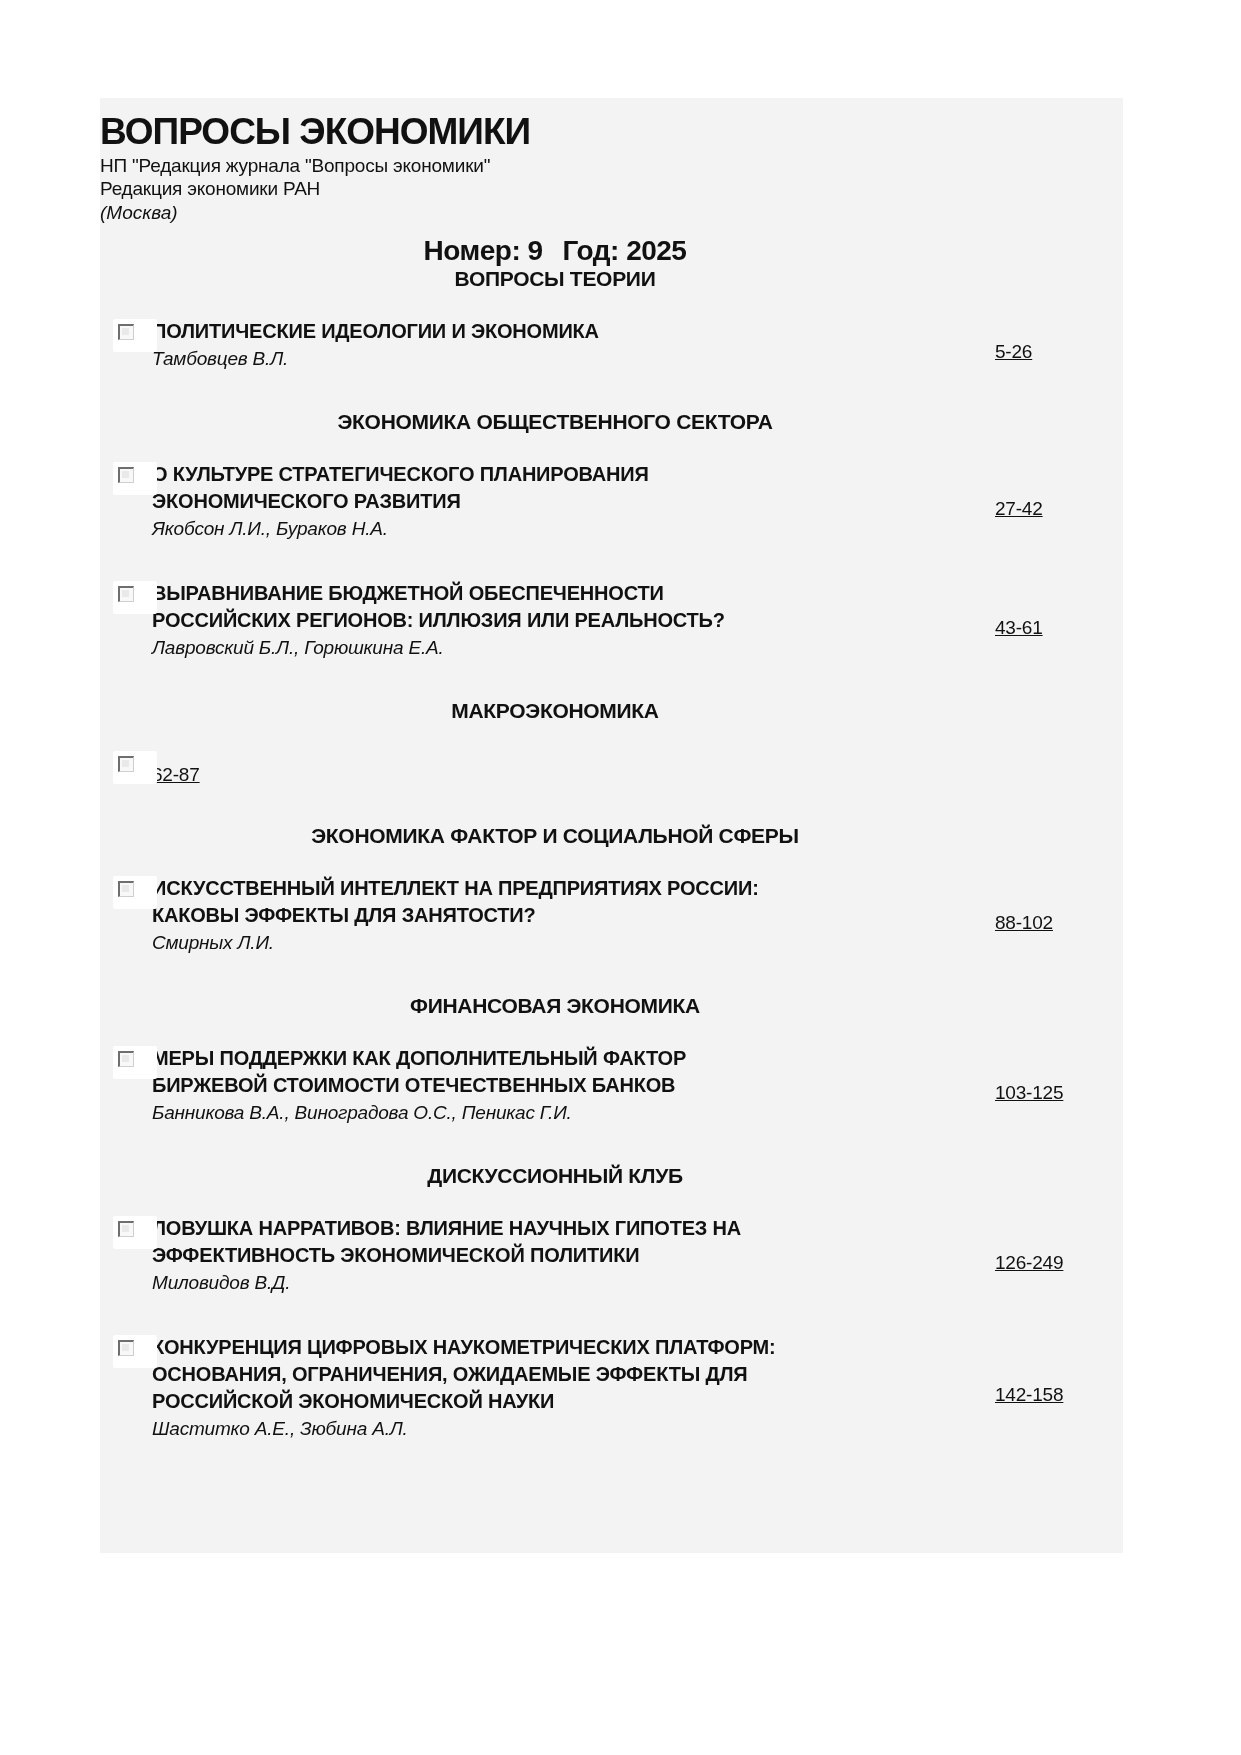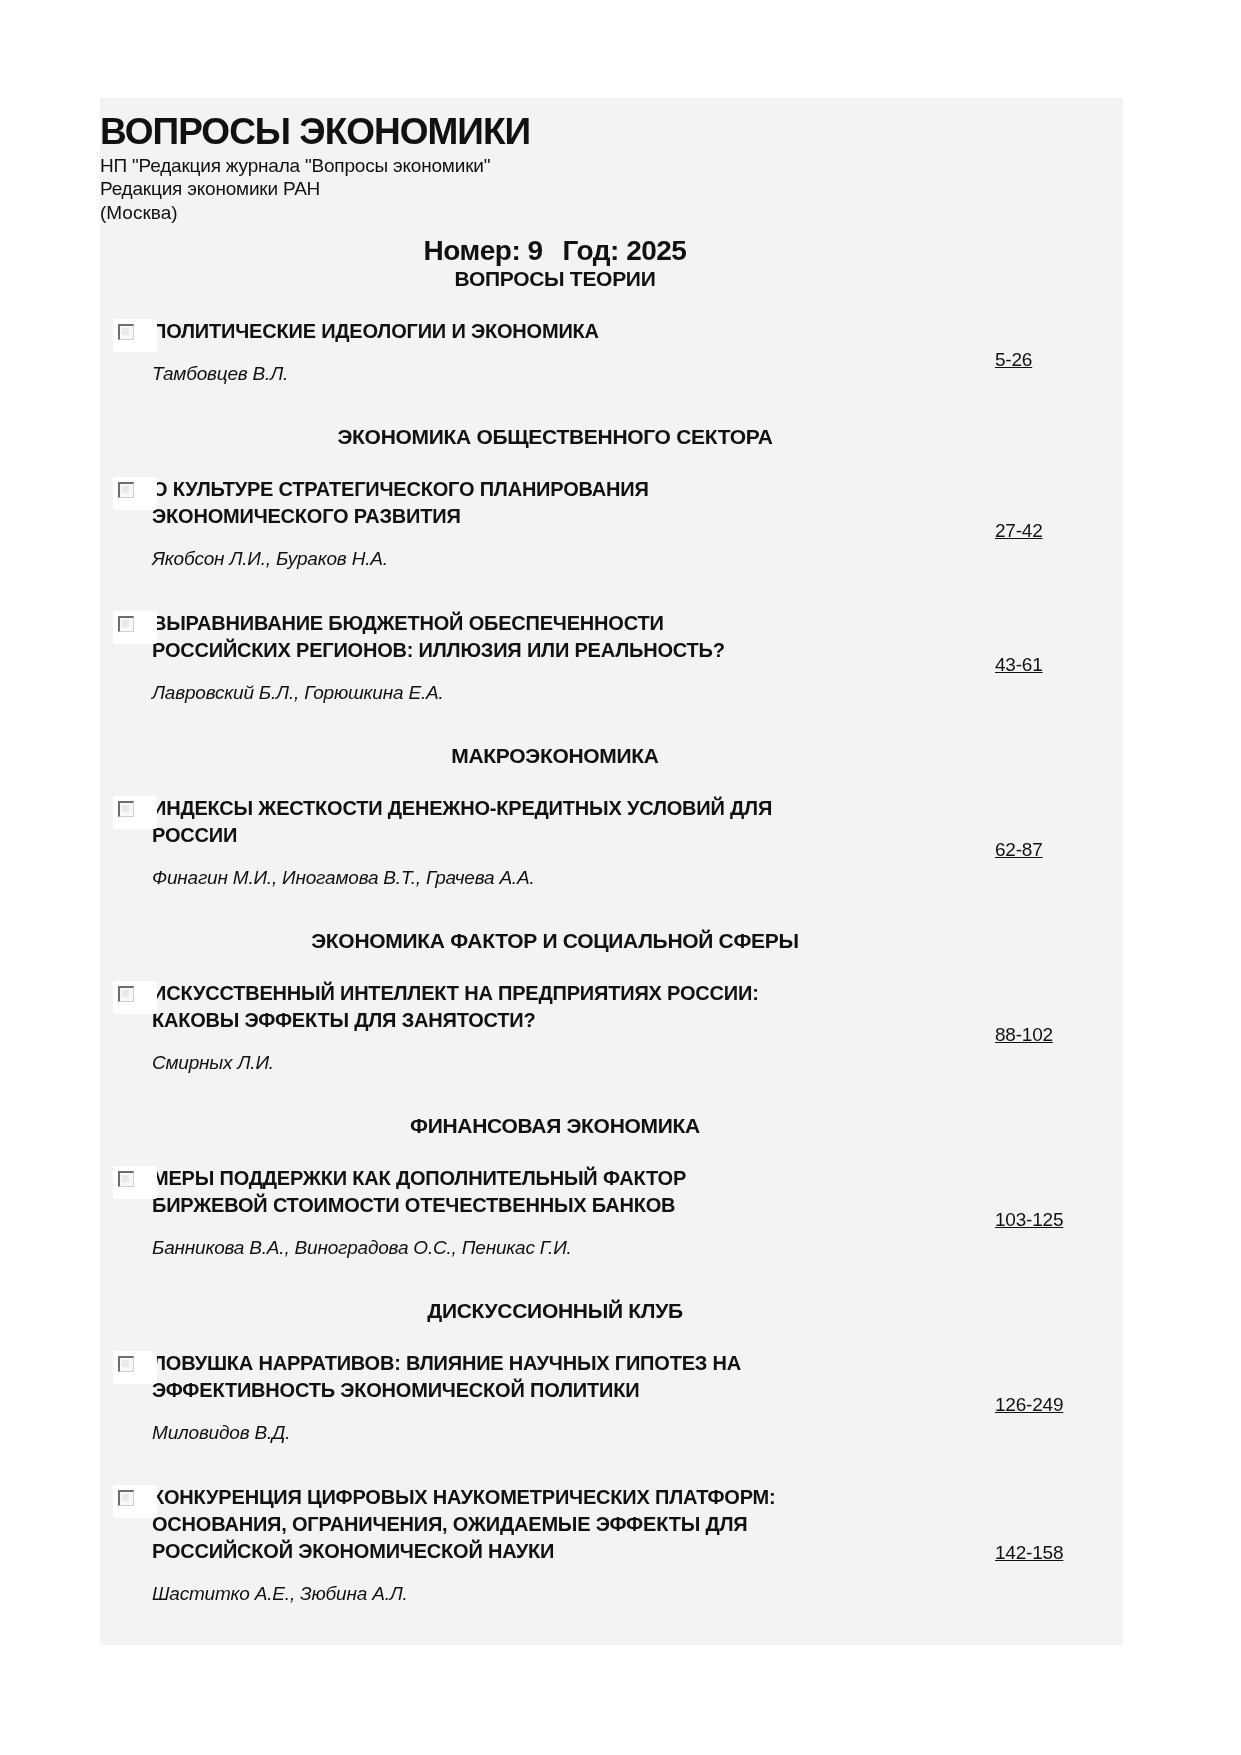--- a/index.html
+++ b/index.html
@@ -31,20 +31,21 @@
     letter-spacing: -1px;
     line-height: 1.18;
   }
   .publisher-line {
     font-size: 19px;
     line-height: 1.24;
     letter-spacing: -0.2px;
   }
   .city-line {
     font-size: 19px;
+    font-style: italic;
     line-height: 1.3;
   }
   .issue-line {
     margin-top: 10px;
     display: flex;
     justify-content: center;
     gap: 20px;
     font-size: 28px;
     font-weight: bold;
     letter-spacing: -0.5px;
@@ -110,21 +111,20 @@
     font-weight: bold;
     line-height: 27px;
     letter-spacing: -0.2px;
     white-space: pre-line;
   }
   .article-authors {
     font-size: 19px;
     font-style: italic;
     line-height: 27px;
     letter-spacing: -0.2px;
-    margin-top: 15px;
   }
 
   .article-pages {
     flex: 0 0 128px;
     font-size: 19px;
     letter-spacing: -0.2px;
     padding-top: 14px;
     align-self: center;
     text-decoration: underline;
   }
@@ -199,25 +199,20 @@
 
   <section>
     <h2 class="section-title">МАКРОЭКОНОМИКА</h2>
     <div>
   <div class="article-row">
     <div class="checkbox-cell">
       <span class="checkbox-patch">
         <span class="checkbox-box" aria-checked="false"></span>
       </span>
     </div>
-    <div class="article-main">
-      <div class="article-title">ИНДЕКСЫ ЖЕСТКОСТИ ДЕНЕЖНО-КРЕДИТНЫХ УСЛОВИЙ ДЛЯ
-РОССИИ</div>
-      <div class="article-authors">Финагин М.И., Иногамова В.Т., Грачева А.А.</div>
-    </div>
     <div class="article-pages">62-87</div>
   </div>
 </div>
   </section>
 
   <section>
     <h2 class="section-title">ЭКОНОМИКА ФАКТОР И СОЦИАЛЬНОЙ СФЕРЫ</h2>
     <div>
   <div class="article-row">
     <div class="checkbox-cell">

